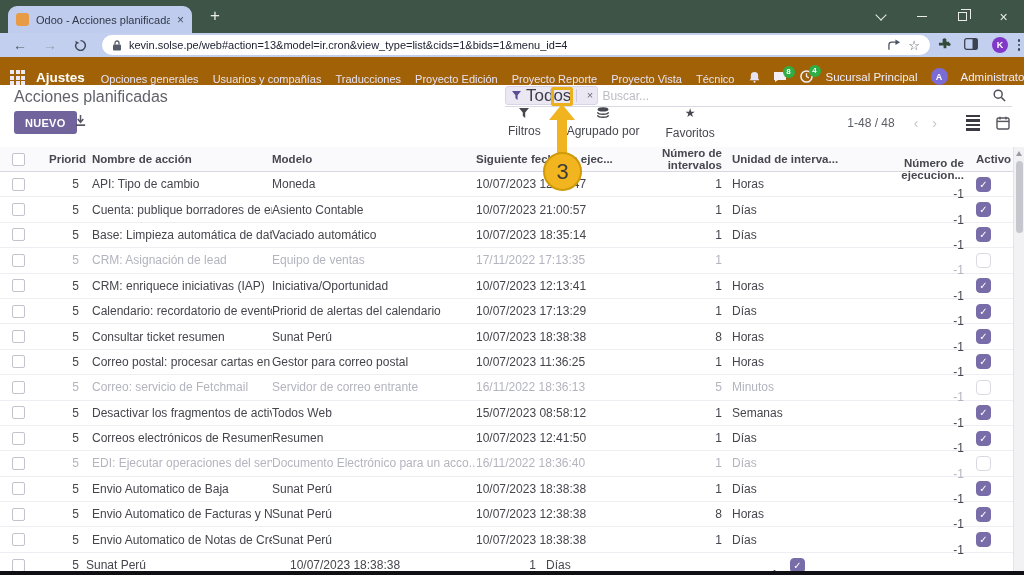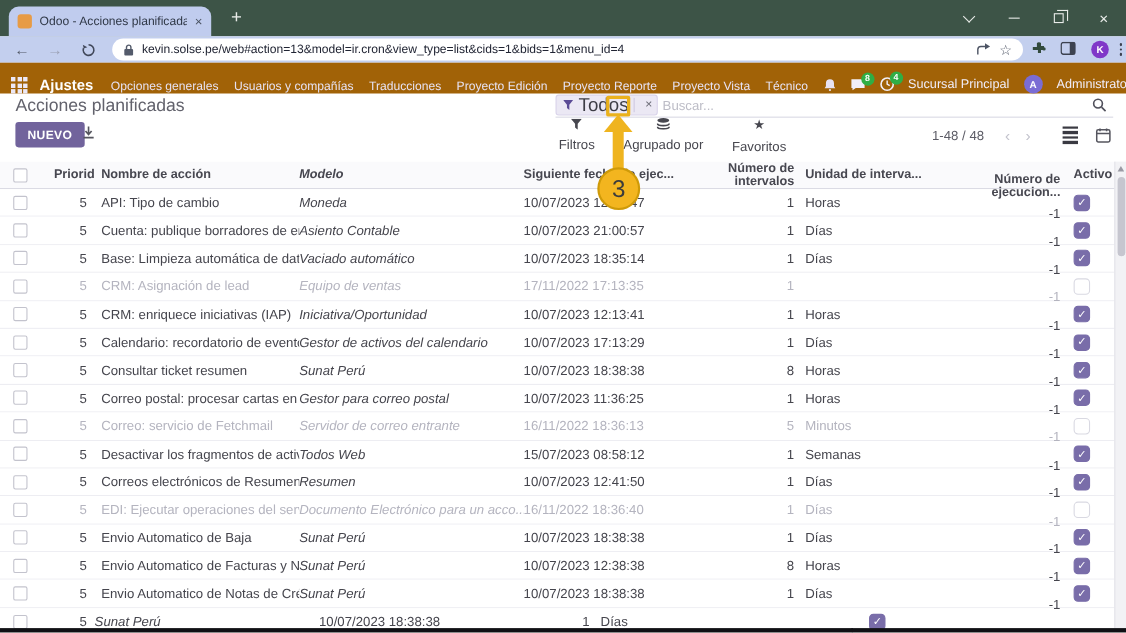--- a/index.html
+++ b/index.html
@@ -84,21 +84,21 @@
   .table { position:absolute; left:0; top:147px; right:0; bottom:0; }
   .thead { display:flex; align-items:center; height:25px; background:#fafafc;
            border-bottom:1px solid #d8d8e1; font-size:11.5px; font-weight:bold; color:#474750; }
   .trow  { display:flex; align-items:center; height:25.4px; border-bottom:1px solid #ededf2;
            font-size:12px; color:#45454d; background:#fff; }
   .trow.muted { color:#b4b4bf; }
   .c-sel  { width:36px; display:flex; justify-content:center; flex:none; }
   .c-prio { width:50px; text-align:right; padding-right:7px; flex:none; }
   .h-prio { width:50px; padding-left:13px; flex:none; overflow:hidden; white-space:nowrap; }
   .c-name { width:186px; padding-left:6px; flex:none; white-space:nowrap; overflow:hidden; }
-  .c-model{ width:204px; flex:none; white-space:nowrap; overflow:hidden;font-style:italic; }
+  .c-model{ width:204px; flex:none; white-space:nowrap; overflow:hidden; }
   .c-date { width:158px; flex:none; white-space:nowrap; }
   .c-int  { width:88px; text-align:right; flex:none; }
   .c-unit { width:118px; padding-left:10px; flex:none; }
   .c-exec { width:124px; text-align:right; flex:none;margin-top:20px; }
   .c-act  { width:56px; padding-left:12px; flex:none; display:flex; align-items:center; }
   .h-act  { width:56px; padding-left:12px; flex:none; }
   .sel-box { width:13px; height:13px; border:1px solid #c3c3cd; border-radius:2px; background:#fff; }
   .act-box { width:15px; height:15px; border-radius:4px; display:flex; align-items:center;
              justify-content:center; font-size:10px; }
   .act-box.checked { background:#796da9; color:#fff; border:1px solid #796da9; }
@@ -397,21 +397,21 @@
       <span class="c-act">
             <span class="act-box checked">✓</span>
           </span>
     </div>
         <div class="trow">
       <span class="c-sel">
             <span class="sel-box"></span>
           </span>
       <span class="c-prio">5</span>
       <span class="c-name">Calendario: recordatorio de evento</span>
-      <span class="c-model">Gestor de activos del calendario</span>
+      <span class="c-model">Priorid de alertas del calendario</span>
       <span class="c-date">10/07/2023 17:13:29</span>
       <span class="c-int">1</span>
       <span class="c-unit">Días</span>
       <span class="c-exec">-1</span>
       <span class="c-act">
             <span class="act-box checked">✓</span>
           </span>
     </div>
         <div class="trow">
       <span class="c-sel">

